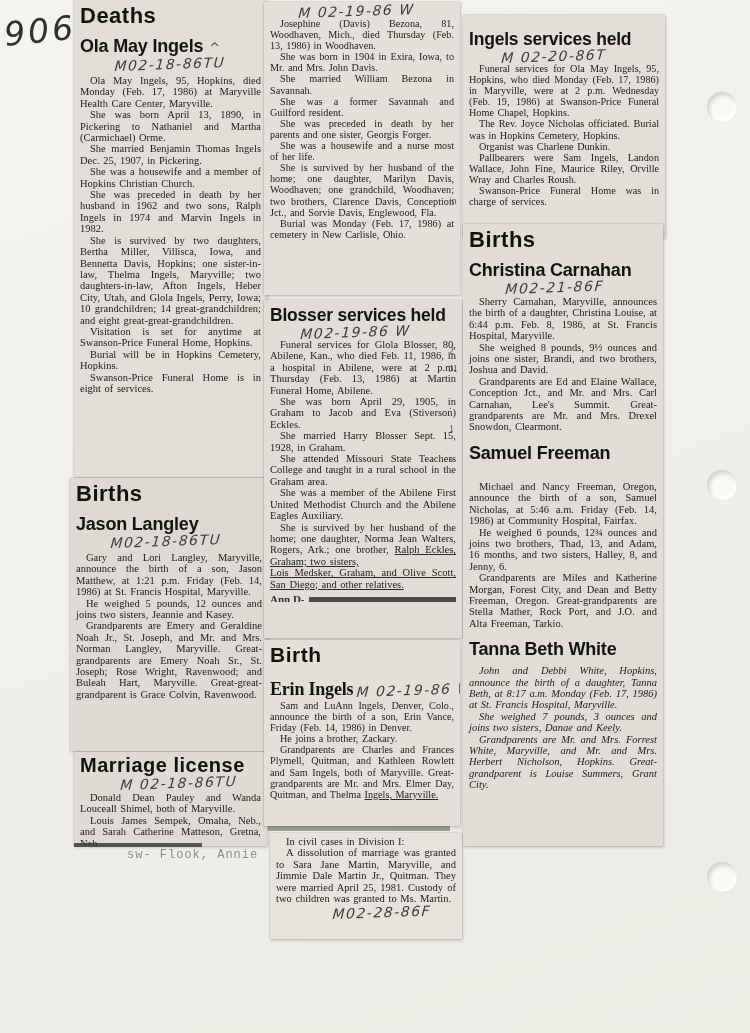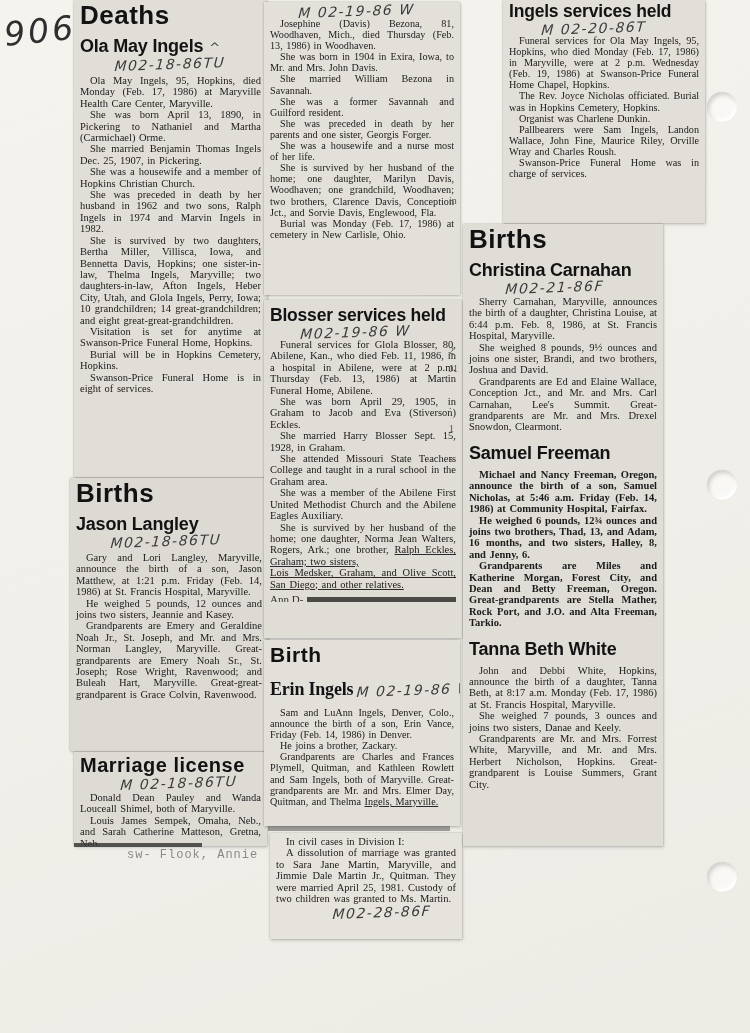--- a/index.html
+++ b/index.html
@@ -9,42 +9,42 @@
     background:linear-gradient(160deg,#f5f3ee 0%,#f1efe9 55%,#ecebe4 100%);
     font-family:"Liberation Serif", serif; color:#1b1b1b;
   }
   .clip{
     position:absolute; overflow:hidden; box-sizing:border-box;
     background:#e2dfd8; box-shadow:0 0 2px rgba(0,0,0,.28), 1px 2px 3px rgba(0,0,0,.12);
     padding:3px 6px 4px 6px;
   }
   .section-head{
     font-family:"Liberation Sans", sans-serif; font-weight:bold;
-    font-size:26px; line-height:25px; letter-spacing:.5px; color:#121212; margin:0;
+    font-size:22px; line-height:25px; letter-spacing:.5px; color:#121212; margin:0;
   }
   .headline{
     font-family:"Liberation Sans", sans-serif; font-weight:bold;
     font-size:18px; line-height:21px; letter-spacing:-.2px; color:#131313; margin:8px 0 0 0;
     white-space:nowrap;
   }
   .hw{
     font-family:"DejaVu Sans", sans-serif; font-style:italic;
     font-size:14px; color:#3c3c3c; letter-spacing:1.5px;
     transform:rotate(-2deg) skewX(-6deg); transform-origin:left bottom;
     white-space:nowrap; display:block;
   }
   .hw-inline{margin:0 0 2px 34px; height:15px;}
   .body p{
     margin:0; text-indent:10px; text-align:justify;
     font-size:10.5px; line-height:11.4px; word-spacing:1px;
   }
   .body.small p{font-size:10.2px; line-height:11.1px;}
   .underlined{text-decoration:underline; text-decoration-thickness:1px; text-decoration-color:#2b2b2b;}
   .cutline{
-    height:9px; overflow:hidden; margin-top:3px; font-size:11px; font-weight:normal;
+    height:9px; overflow:hidden; margin-top:3px; font-size:11px; font-weight:bold;
     color:#2e2e2e; white-space:nowrap;
   }
   .cutline .bar{display:inline-block; width:150px; height:6px; background:#4c4a46; vertical-align:middle; margin-left:4px;}
   .corner-num{
     position:absolute; left:4px; top:10px;
     font-family:"DejaVu Sans", sans-serif; font-style:italic; font-size:33px;
     color:#2f2f2f; letter-spacing:3px; transform:rotate(-6deg);
   }
   .typed-note{
     position:absolute; left:127px; top:848px;
@@ -137,21 +137,21 @@
       <p><span>She is survived by her husband of the home; one daughter, Norma Jean Walters, Rogers, Ark.; one brother, </span><span class="underlined">Ralph Eckles, Graham; two sisters,</span></p>
       <p class="underlined" style="text-indent:0;">Lois Medsker, Graham, and Olive Scott, San Diego; and other relatives.</p>
     </div>
     <div class="cutline"><span>Ann D-</span><span class="bar"></span></div>
   </div>
 
   <div class="clip" style="left:264px; top:640px; width:196px; height:186px; background:#e3e0d9;">
     <h1 class="section-head" style="font-size:21px; line-height:23px;">Birth</h1>
     <h2 class="headline" style="margin-top:13px;font-family:Liberation Serif, serif;">Erin Ingels</h2>
     <span class="hw" style="position:absolute; left:92px; top:44px;">M 02-19-86 W</span>
-    <div class="body small" style="margin-top:7px;">
+    <div class="body small" style="margin-top:0;">
       <p>Sam and LuAnn Ingels, Denver, Colo., announce the birth of a son, Erin Vance, Friday (Feb. 14, 1986) in Denver.</p>
       <p>He joins a brother, Zackary.</p>
       <p><span>Grandparents are Charles and Frances Plymell, Quitman, and Kathleen Rowlett and Sam Ingels, both of Maryville. Great-grandparents are Mr. and Mrs. Elmer Day, Quitman, and Thelma </span><span class="underlined">Ingels, Maryville.</span></p>
     </div>
   </div>
   <div class="smudge" style="left:268px; top:826px; width:182px; height:5px; opacity:.45;"></div>
 
   <div class="clip" style="left:270px; top:833px; width:192px; height:106px; background:#e6e3dc;">
     <div class="body">
       <p>In civil cases in Division I:</p>
@@ -162,21 +162,21 @@
 
   <div class="frag-strip">
     <span style="top:0;">in</span>
     <span style="top:150px;">2</span>
     <span style="top:168px;">J1</span>
     <span style="top:205px;">.</span>
     <span style="top:228px;">1</span>
     <span style="top:258px;">s</span>
   </div>
 
-  <div class="clip" style="left:463px; top:0; width:202px; height:223px; background:#e2dfd8; padding-top:1px;margin-left:40px;">
+  <div class="clip" style="left:463px; top:15px; width:202px; height:223px; background:#e2dfd8; padding-top:14px;">
     <h2 class="headline" style="margin-top:0; font-size:17.5px;">Ingels services held</h2>
     <span class="hw" style="margin:0 0 0 32px; height:13px;">M 02-20-86T</span>
     <div class="body small">
       <p>Funeral services for Ola May Ingels, 95, Hopkins, who died Monday (Feb. 17, 1986) in Maryville, were at 2 p.m. Wednesday (Feb. 19, 1986) at Swanson-Price Funeral Home Chapel, Hopkins.</p>
       <p>The Rev. Joyce Nicholas officiated. Burial was in Hopkins Cemetery, Hopkins.</p>
       <p>Organist was Charlene Dunkin.</p>
       <p>Pallbearers were Sam Ingels, Landon Wallace, John Fine, Maurice Riley, Orville Wray and Charles Roush.</p>
       <p>Swanson-Price Funeral Home was in charge of services.</p>
     </div>
   </div>
@@ -186,28 +186,28 @@
 
     <h2 class="headline">Christina Carnahan</h2>
     <span class="hw" style="margin:0 0 1px 36px; height:14px;">M02-21-86F</span>
     <div class="body">
       <p>Sherry Carnahan, Maryville, announces the birth of a daughter, Christina Louise, at 6:44 p.m. Feb. 8, 1986, at St. Francis Hospital, Maryville.</p>
       <p>She weighed 8 pounds, 9½ ounces and joins one sister, Brandi, and two brothers, Joshua and David.</p>
       <p>Grandparents are Ed and Elaine Wallace, Conception Jct., and Mr. and Mrs. Carl Carnahan, Lee's Summit. Great-grandparents are Mr. and Mrs. Drexel Snowdon, Clearmont.</p>
     </div>
 
     <h2 class="headline sub">Samuel Freeman</h2>
-    <div class="body" style="margin-top:5px;font-weight:bold;">
+    <div class="body" style="margin-top:17px;">
       <p>Michael and Nancy Freeman, Oregon, announce the birth of a son, Samuel Nicholas, at 5:46 a.m. Friday (Feb. 14, 1986) at Community Hospital, Fairfax.</p>
       <p>He weighed 6 pounds, 12¾ ounces and joins two brothers, Thad, 13, and Adam, 16 months, and two sisters, Halley, 8, and Jenny, 6.</p>
       <p>Grandparents are Miles and Katherine Morgan, Forest City, and Dean and Betty Freeman, Oregon. Great-grandparents are Stella Mather, Rock Port, and J.O. and Alta Freeman, Tarkio.</p>
     </div>
 
     <h2 class="headline sub">Tanna Beth White</h2>
-    <div class="body" style="margin-top:5px;">
+    <div class="body" style="margin-top:5px;font-style:italic;">
       <p>John and Debbi White, Hopkins, announce the birth of a daughter, Tanna Beth, at 8:17 a.m. Monday (Feb. 17, 1986) at St. Francis Hospital, Maryville.</p>
       <p>She weighed 7 pounds, 3 ounces and joins two sisters, Danae and Keely.</p>
       <p>Grandparents are Mr. and Mrs. Forrest White, Maryville, and Mr. and Mrs. Herbert Nicholson, Hopkins. Great-grandparent is Louise Summers, Grant City.</p>
     </div>
   </div>
 
   <div class="hole" style="left:707px; top:92px;"></div>
   <div class="hole" style="left:707px; top:470px;"></div>
   <div class="hole" style="left:707px; top:862px;"></div>
 

